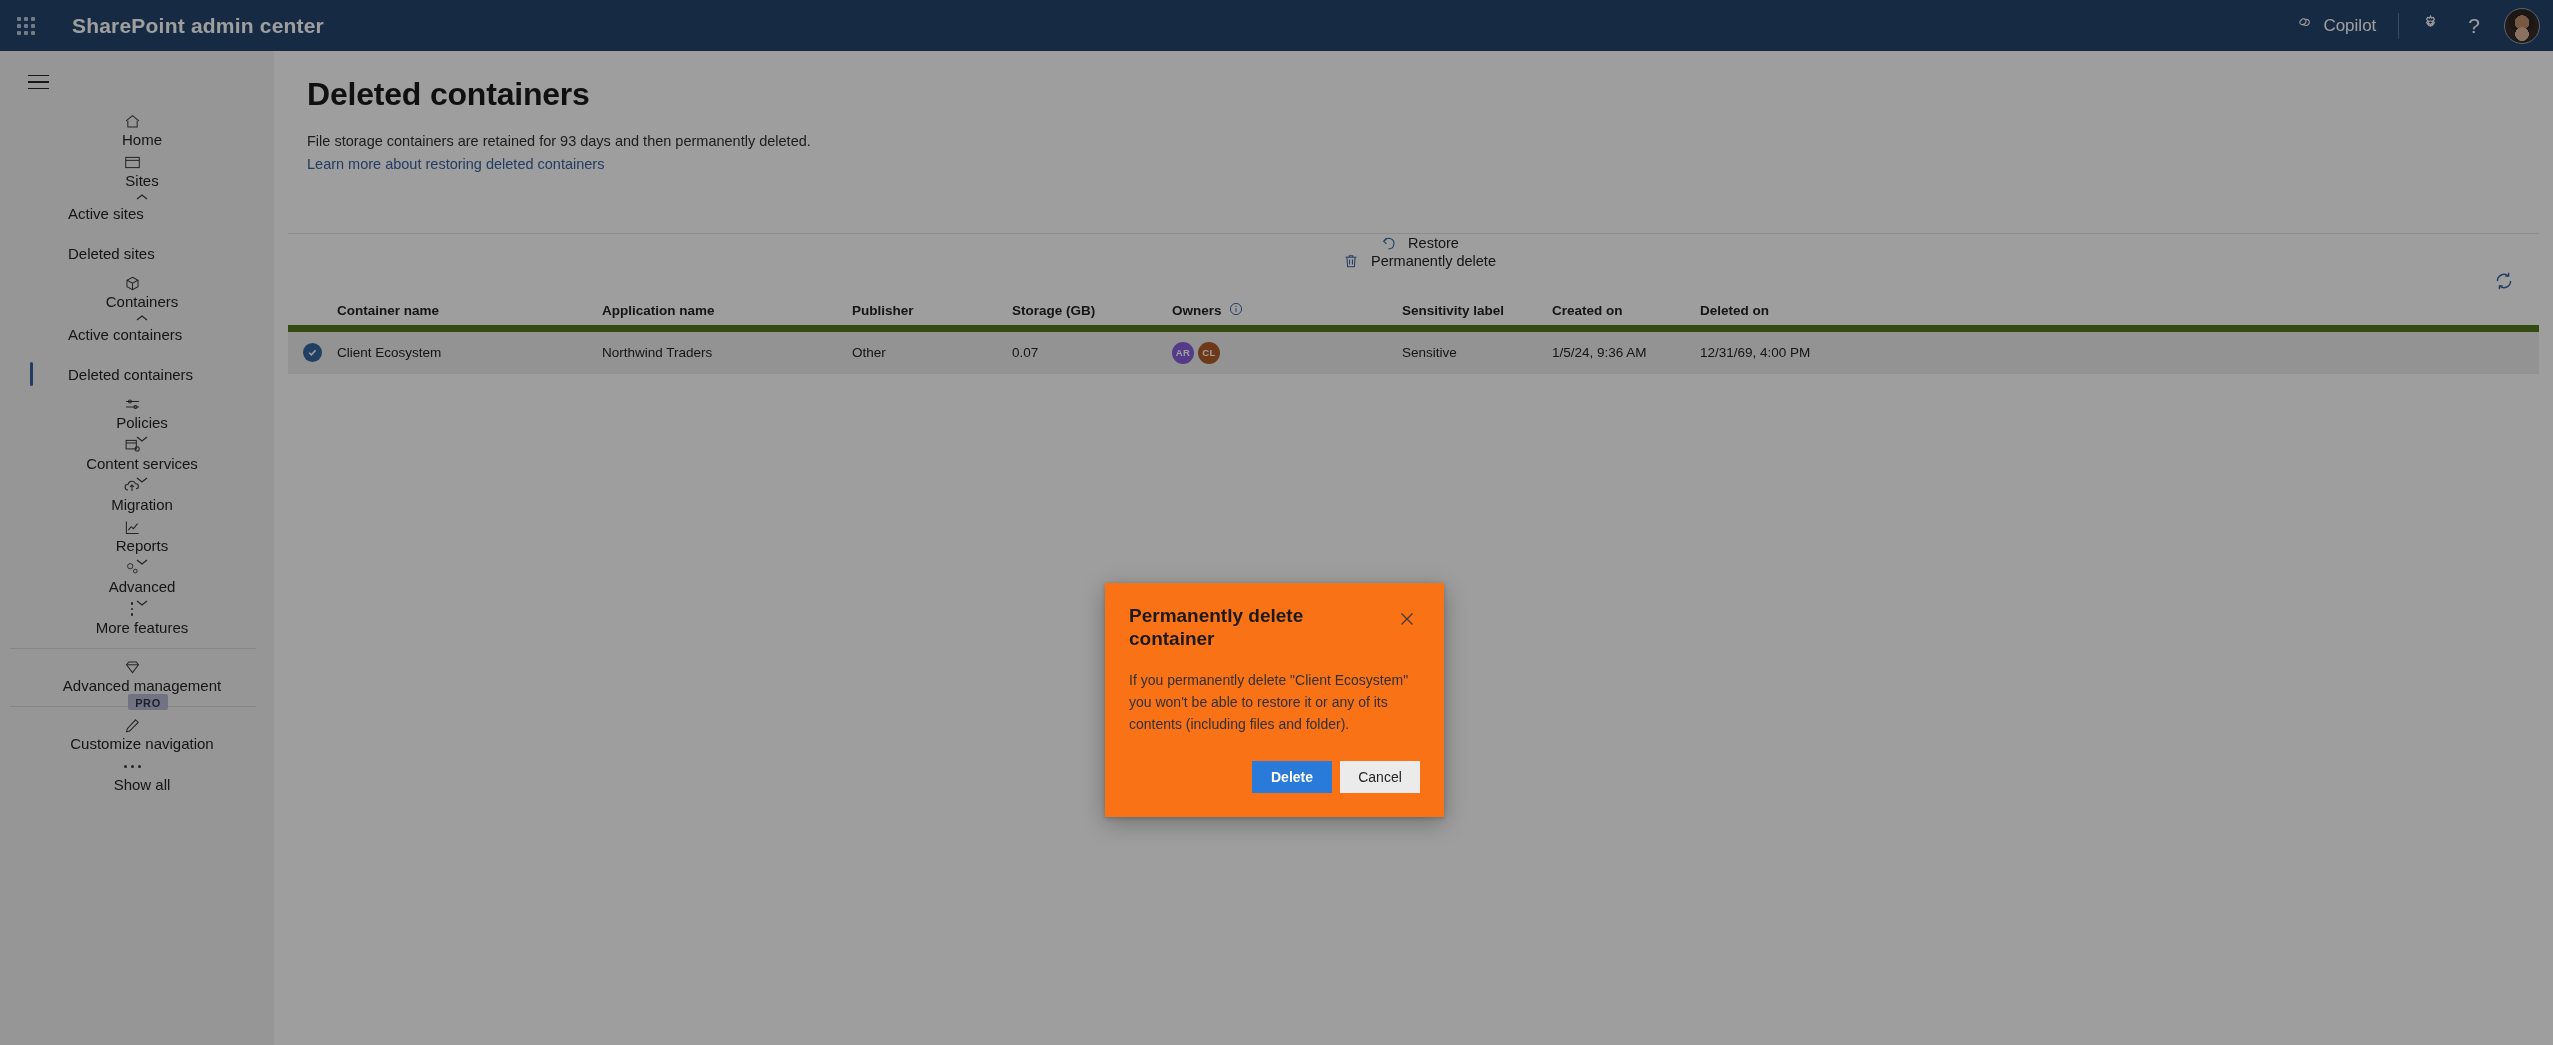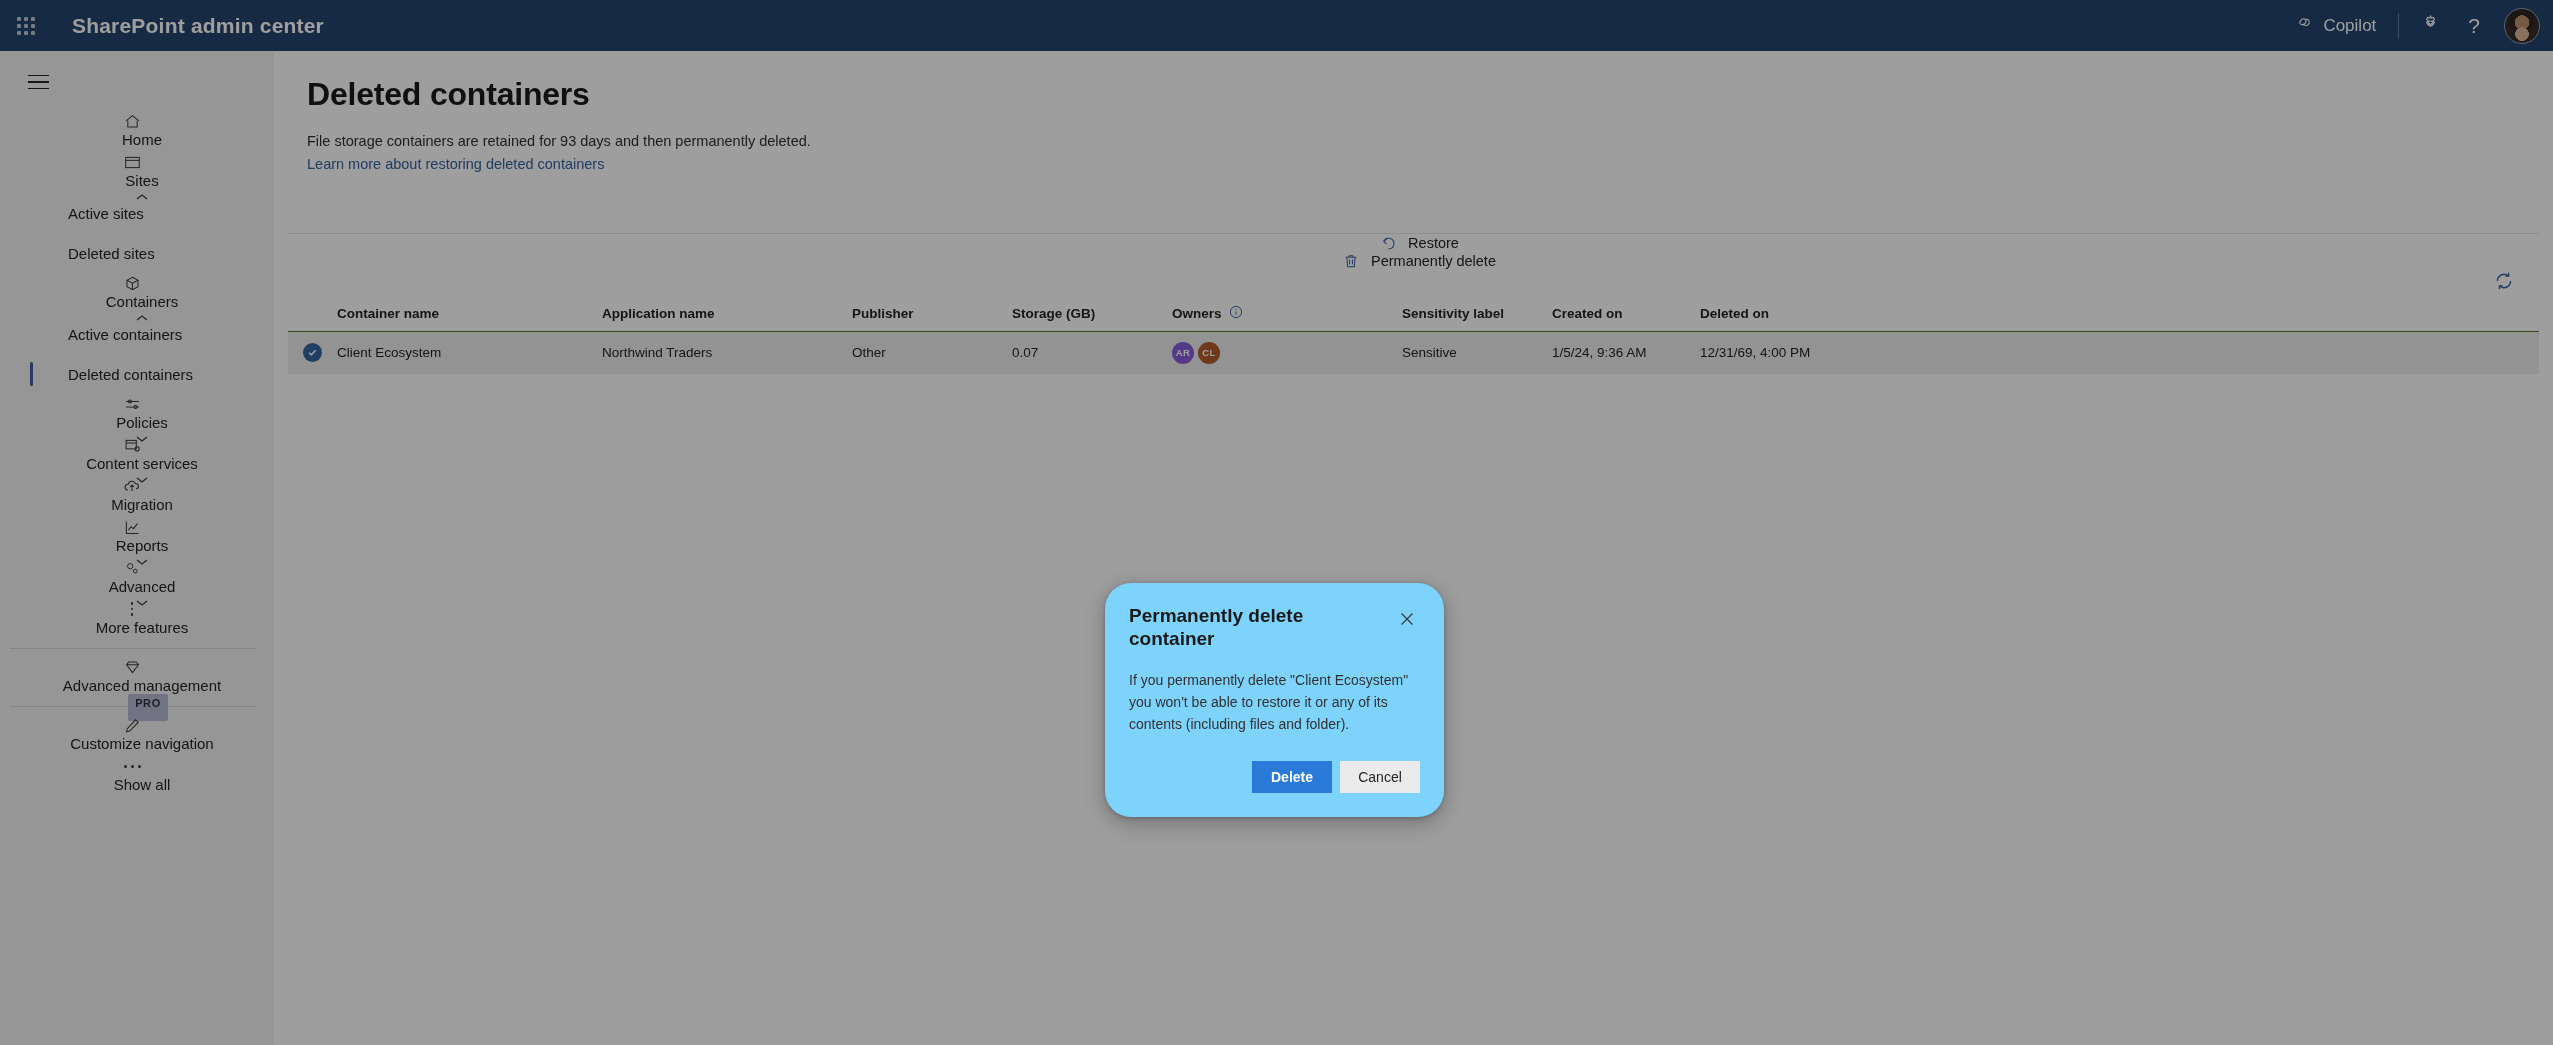--- a/index.html
+++ b/index.html
@@ -184,21 +184,21 @@
     margin: 8px 18px 8px 10px;
   }
 
   .pro-badge {
     margin-left: 12px;
     background: #b7b9d6;
     color: #30304a;
     font-size: 11px;
     font-weight: 600;
     letter-spacing: .6px;
-    padding: 3px 7px 12px;
+    padding: 3px 7px 1px;
     border-radius: 2px;
   }
 
   .dots-vert {
     display: flex;
     flex-direction: column;
     gap: 3px;
     align-items: center;
   }
   .dots-vert i { width: 2.5px; height: 2.5px; border-radius: 50%; background: #3b3a39; display: block; }
@@ -273,21 +273,21 @@
   
   #grid {
     position: absolute;
     top: 245px; left: 14px;
     width: 2251px;
   }
   .grid-header {
     display: flex;
     align-items: center;
     height: 36px;
-    border-bottom: 1px solid #4d7c0f;
+    border-bottom: 7px solid #4d7c0f;
     font-size: 13.5px;
     font-weight: 600;
     color: #242424;
   }
   .grid-row {
     display: flex;
     align-items: center;
     height: 42px;
     font-size: 13.5px;
     color: #242424;
@@ -334,24 +334,23 @@
   #modal-layer {
     position: absolute;
     inset: 0;
     z-index: 50;
   }
   #dialog {
     position: absolute;
     left: 1105px;
     top: 583px;
     width: 339px;
-    background: #7dd3fc;
+    background: #f97316;
     box-shadow: 0 6px 22px rgba(0,0,0,.28), 0 1px 4px rgba(0,0,0,.2);
     padding: 22px 24px 24px 24px;
-    border-radius: 26px;
   }
   #dialog-header {
     display: flex;
     align-items: flex-start;
     justify-content: space-between;
   }
   #dialog-title {
     font-size: 19px;
     font-weight: 600;
     color: #1b1a19;

